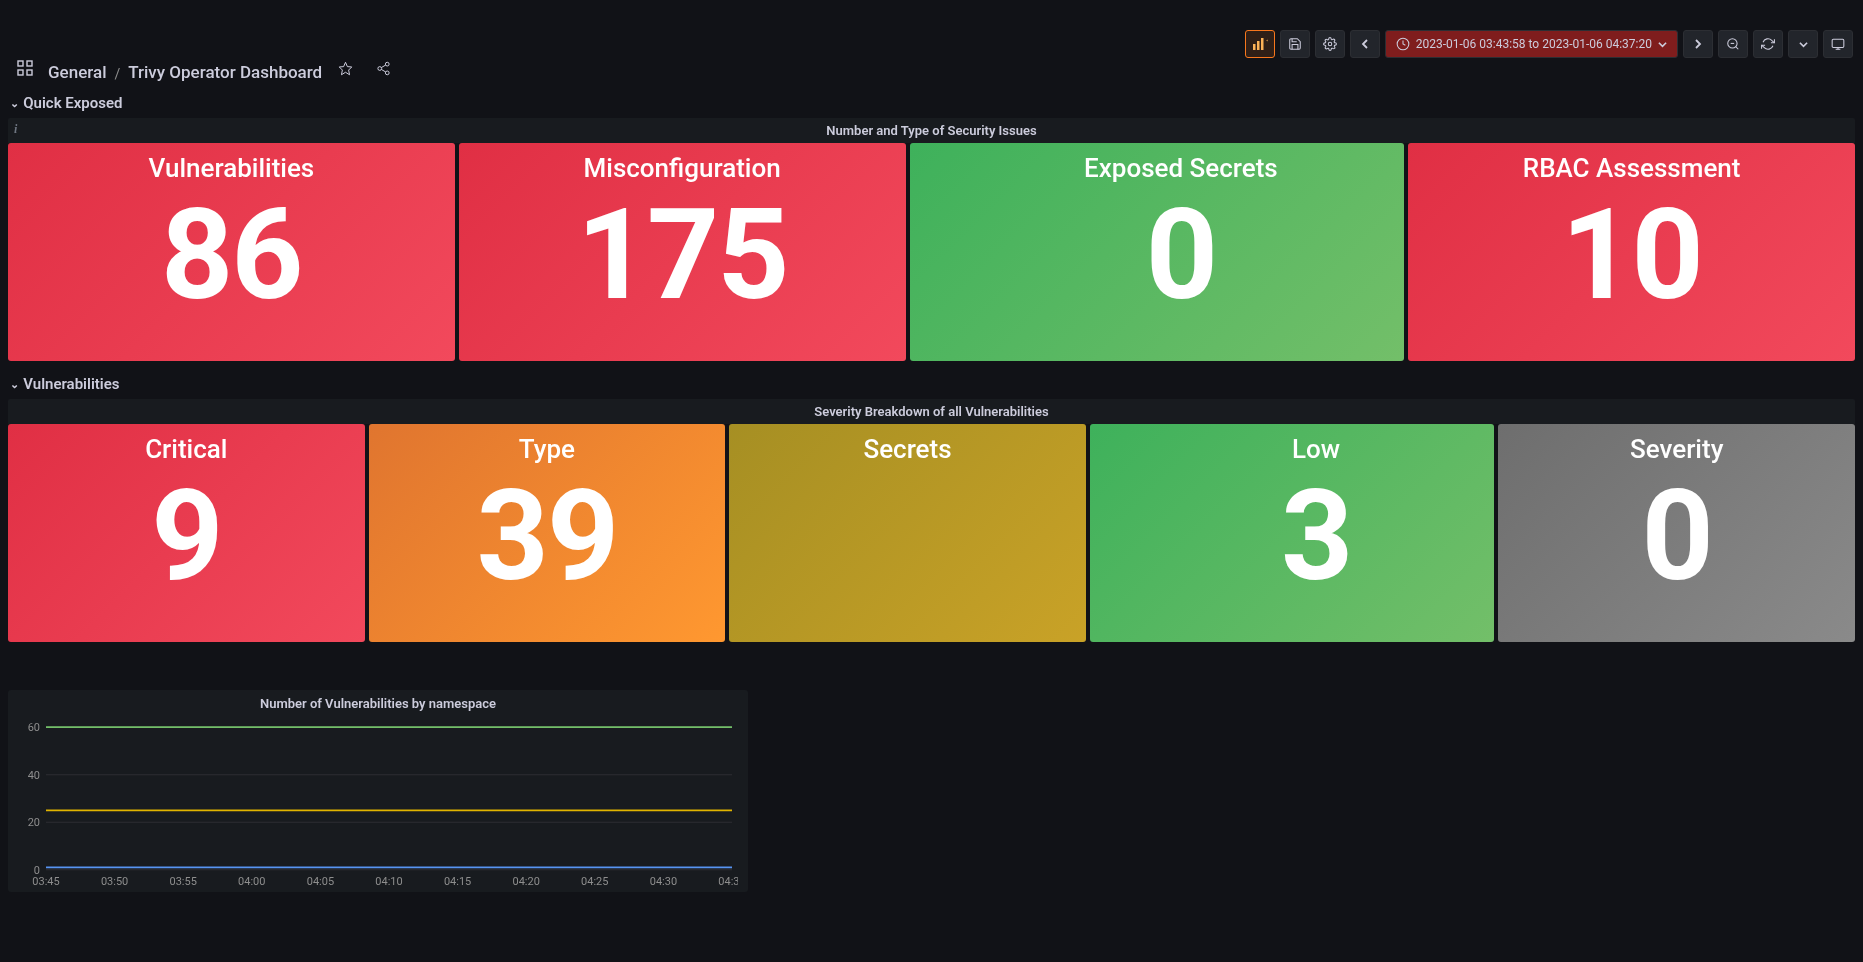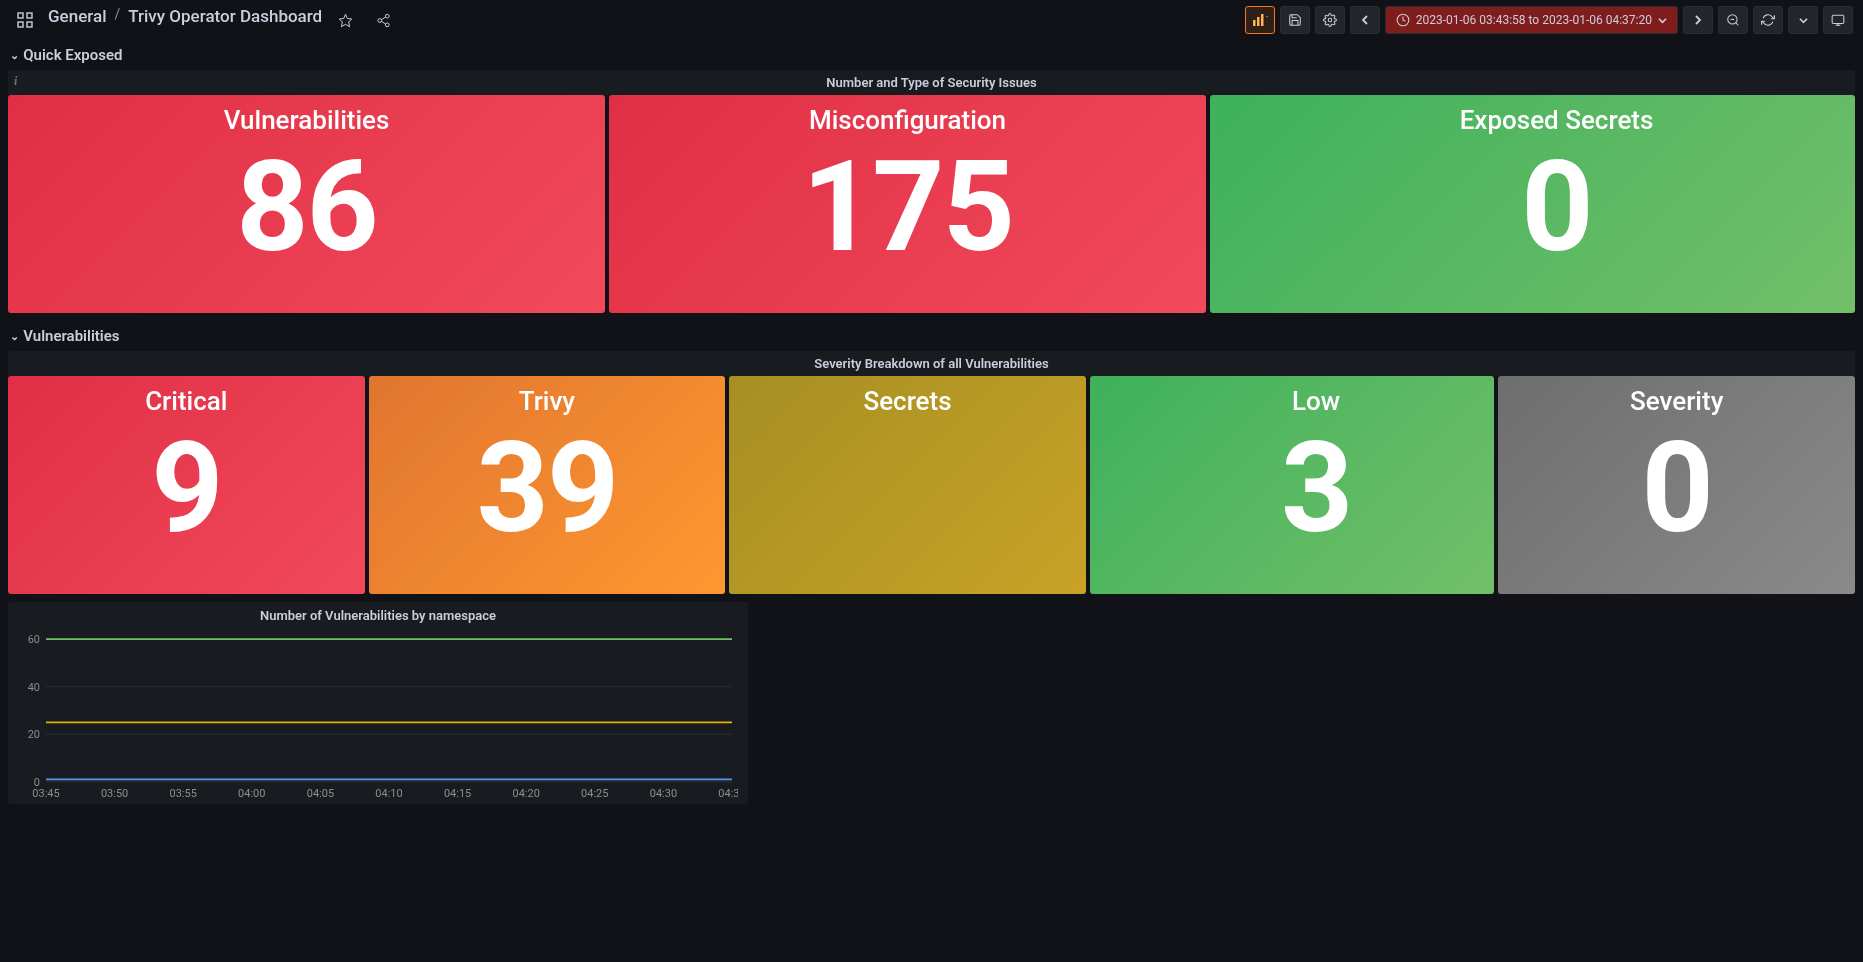--- a/index.html
+++ b/index.html
@@ -28,21 +28,21 @@
     font-size: 14px;
     overflow-x: hidden;
   }
   
   .topbar {
     display: flex;
     align-items: center;
     justify-content: space-between;
     padding: 6px 10px;
   }
-  .crumbs { display:flex; align-items:flex-start; gap:8px; }
+  .crumbs { display:flex; align-items:flex-end; gap:8px;margin-top:48px; }
   .crumbs .txt { font-size:17px; font-weight:500; }
   .crumbs .sep { color: var(--text-dim); }
   .icon-btn {
     display:inline-flex; align-items:center; justify-content:center;
     width:30px; height:28px;
     border:1px solid var(--border);
     border-radius:3px;
     background:#22252b;
     cursor:pointer;
     color:var(--text);
@@ -111,20 +111,21 @@
   .chart-panel {
     margin:0 8px;
     background:var(--panel-bg);
     border-radius:3px;
     width:740px;
   }
   .chart-panel .title {
     text-align:center;
     font-size:13px; font-weight:600;
     padding:6px 0;
+    margin-top:40px;
   }
   .chart-body {
     position:relative;
     height:175px;
     padding:4px 10px 4px 10px;
   }
   .chart-svg { width:100%; height:100%; }
   .axis-label { fill:#8e8e8e; font-size:11px; }
   .grid-line { stroke:#2c2e33; stroke-width:1; }
 </style>
@@ -245,36 +246,40 @@
       <div class="value">86</div>
     </div>
     <div class="stat red">
       <div class="label">Misconfiguration</div>
       <div class="value">175</div>
     </div>
     <div class="stat green">
       <div class="label">Exposed Secrets</div>
       <div class="value">0</div>
     </div>
+    <div class="stat red">
+      <div class="label">RBAC Assessment</div>
+      <div class="value">10</div>
+    </div>
   </div>
 
 <div class="row-header">
   <span class="chev">⌄</span>
   <span>Vulnerabilities</span>
 </div>
 <div class="panel-row-title">
   <span>Severity Breakdown of all Vulnerabilities</span>
 </div>
 <div class="stat-grid" id="vuln-stats">
     <div class="stat red">
       <div class="label">Critical</div>
       <div class="value">9</div>
     </div>
     <div class="stat orange">
-      <div class="label">Trivy</div>
+      <div class="label">Type</div>
       <div class="value">39</div>
     </div>
     <div class="stat olive">
       <div class="label">Secrets</div>
     </div>
     <div class="stat green">
       <div class="label">Low</div>
       <div class="value">3</div>
     </div>
     <div class="stat gray">

